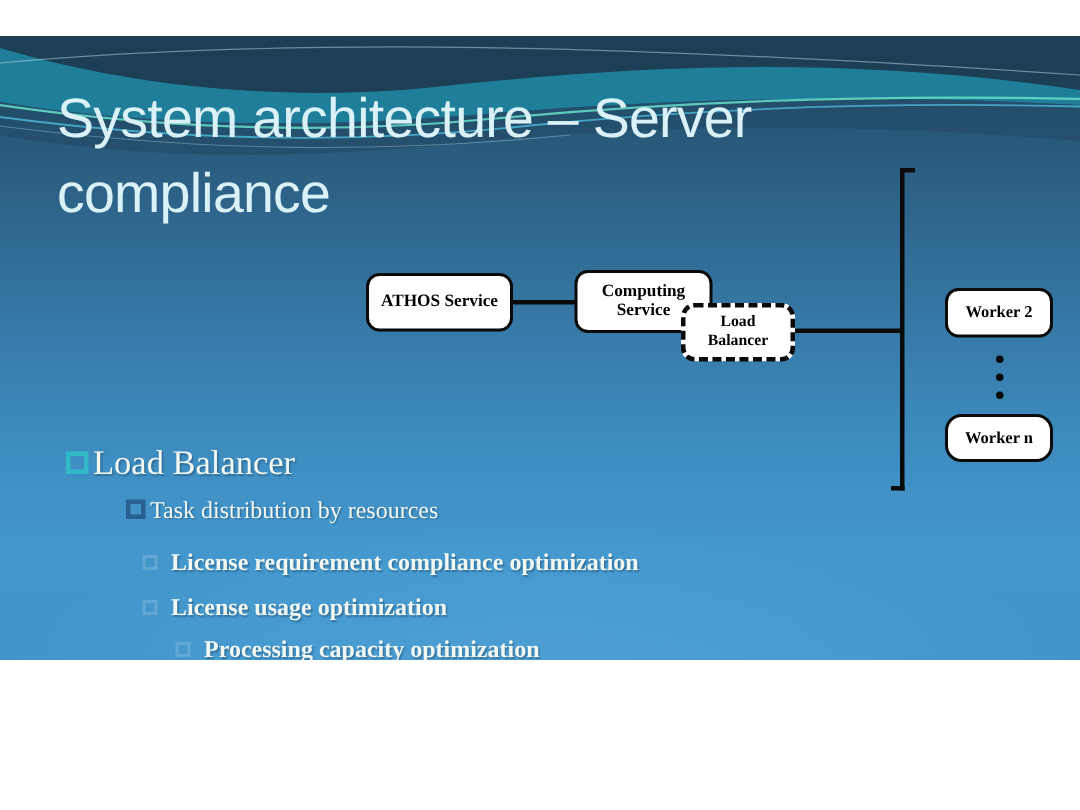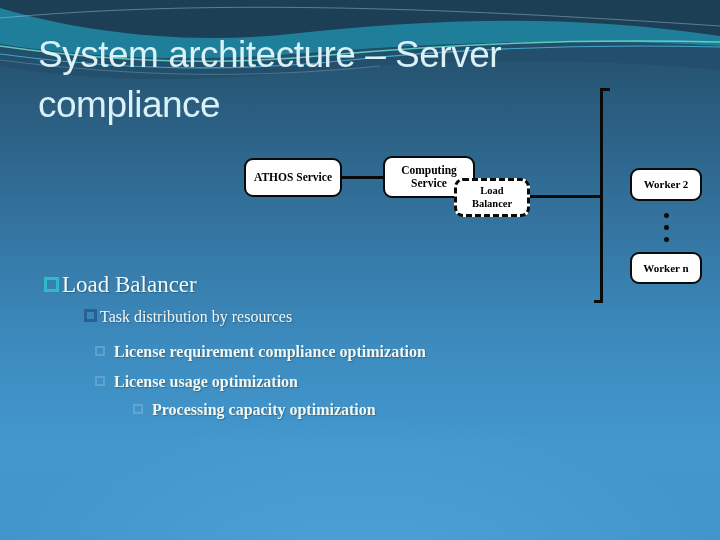--- a/index.html
+++ b/index.html
@@ -1,23 +1,24 @@
 <!DOCTYPE html>
 <html><head>
 <meta charset="utf-8">
 <style>
   html,body{margin:0;padding:0;}
   .slide{
     position:relative;
-    width:720px;height:540px;
+    width:720px;height:416px;
     overflow:hidden;
     background:
       radial-gradient(ellipse 85% 50% at 50% 108%, rgba(110,190,240,0.32), rgba(110,190,240,0) 62%),
       linear-gradient(180deg,#1d4a63 0%,#275674 13%,#2d648a 27%,#3578a5 45%,#3d8cc0 65%,#4297cd 82%,#4095cb 100%);
     font-family:"Liberation Sans",sans-serif;
+    margin-top:24px;
   }
   .waves{position:absolute;left:0;top:0;width:720px;height:170px;}
   .title{
     position:absolute;left:38px;top:30px;width:640px;
     color:#d9f1f7;font-size:37px;line-height:50px;font-weight:400;
     letter-spacing:-0.5px;
   }
   
   .node{
     position:absolute;background:#fff;border:2.5px solid #0a0a0a;border-radius:9px;
@@ -34,21 +35,21 @@
     font-family:"Liberation Serif",serif;text-shadow:1px 1px 1px rgba(20,40,60,0.35);}
   .sq{flex:0 0 auto;box-sizing:border-box;background:transparent;}
   .b1{left:44px;top:270px;font-size:23px;line-height:30px;}
   .b1 .sq{width:15px;height:15px;border:3px solid #2fb9c9;margin:7px 3px 0 0;}
   .b2{left:84px;top:303px;font-size:16px;line-height:27px;}
   .b2 .sq{width:13px;height:13px;border:3px solid #2a5f91;margin:6px 3px 0 0;}
   .b3{font-size:16px;line-height:21px;font-weight:700;}
   .b3 .sq{width:10px;height:10px;border:2px solid rgba(125,180,215,0.55);margin:5px 9px 0 0;}
   .b3.i0{left:95px;top:341px;}
   .b3.i1{left:95px;top:371px;}
-  .b3.i2{left:111px;top:399px;padding-left:22px;}
+  .b3.i2{left:95px;top:399px;padding-left:22px;}
 </style>
 </head>
 <body>
 
 <div class="slide">
 
   <svg class="waves" viewBox="0 0 720 170" preserveAspectRatio="none" aria-hidden="true">
     <path d="M0,0 H720 V46 C580,38 440,42 310,53 C190,63 85,58 0,44 Z" fill="#1f7f9a"></path>
     <path d="M0,0 H720 V36 C560,12 420,20 290,34 C185,45 80,32 0,8 Z" fill="#1c3f56"></path>
     <path d="M0,44 C85,58 190,63 310,53 C440,42 580,38 720,46 V70 C560,56 420,60 300,72 C180,84 80,80 0,66 Z" fill="#234e6b" opacity="0.85"></path>
@@ -85,21 +86,21 @@
   <div class="node" style="left:630px;top:168px;width:72px;height:33px;font-size:11px;">
     <span>Worker 2</span>
   </div>
 
   <div class="dotcol">
     <div class="dot"></div>
     <div class="dot"></div>
     <div class="dot"></div>
   </div>
 
-  <div class="node" style="left:630px;top:252px;width:72px;height:32px;font-size:11px;">
+  <div class="node" style="left:630px;top:252px;width:72px;height:32px;font-size:11px;border-radius:11px;">
     <span>Worker n</span>
   </div>
 
   <div class="bullet b1">
     <span class="sq"></span>
     <span>Load Balancer</span>
   </div>
 
   <div class="bullet b2">
     <span class="sq"></span>

